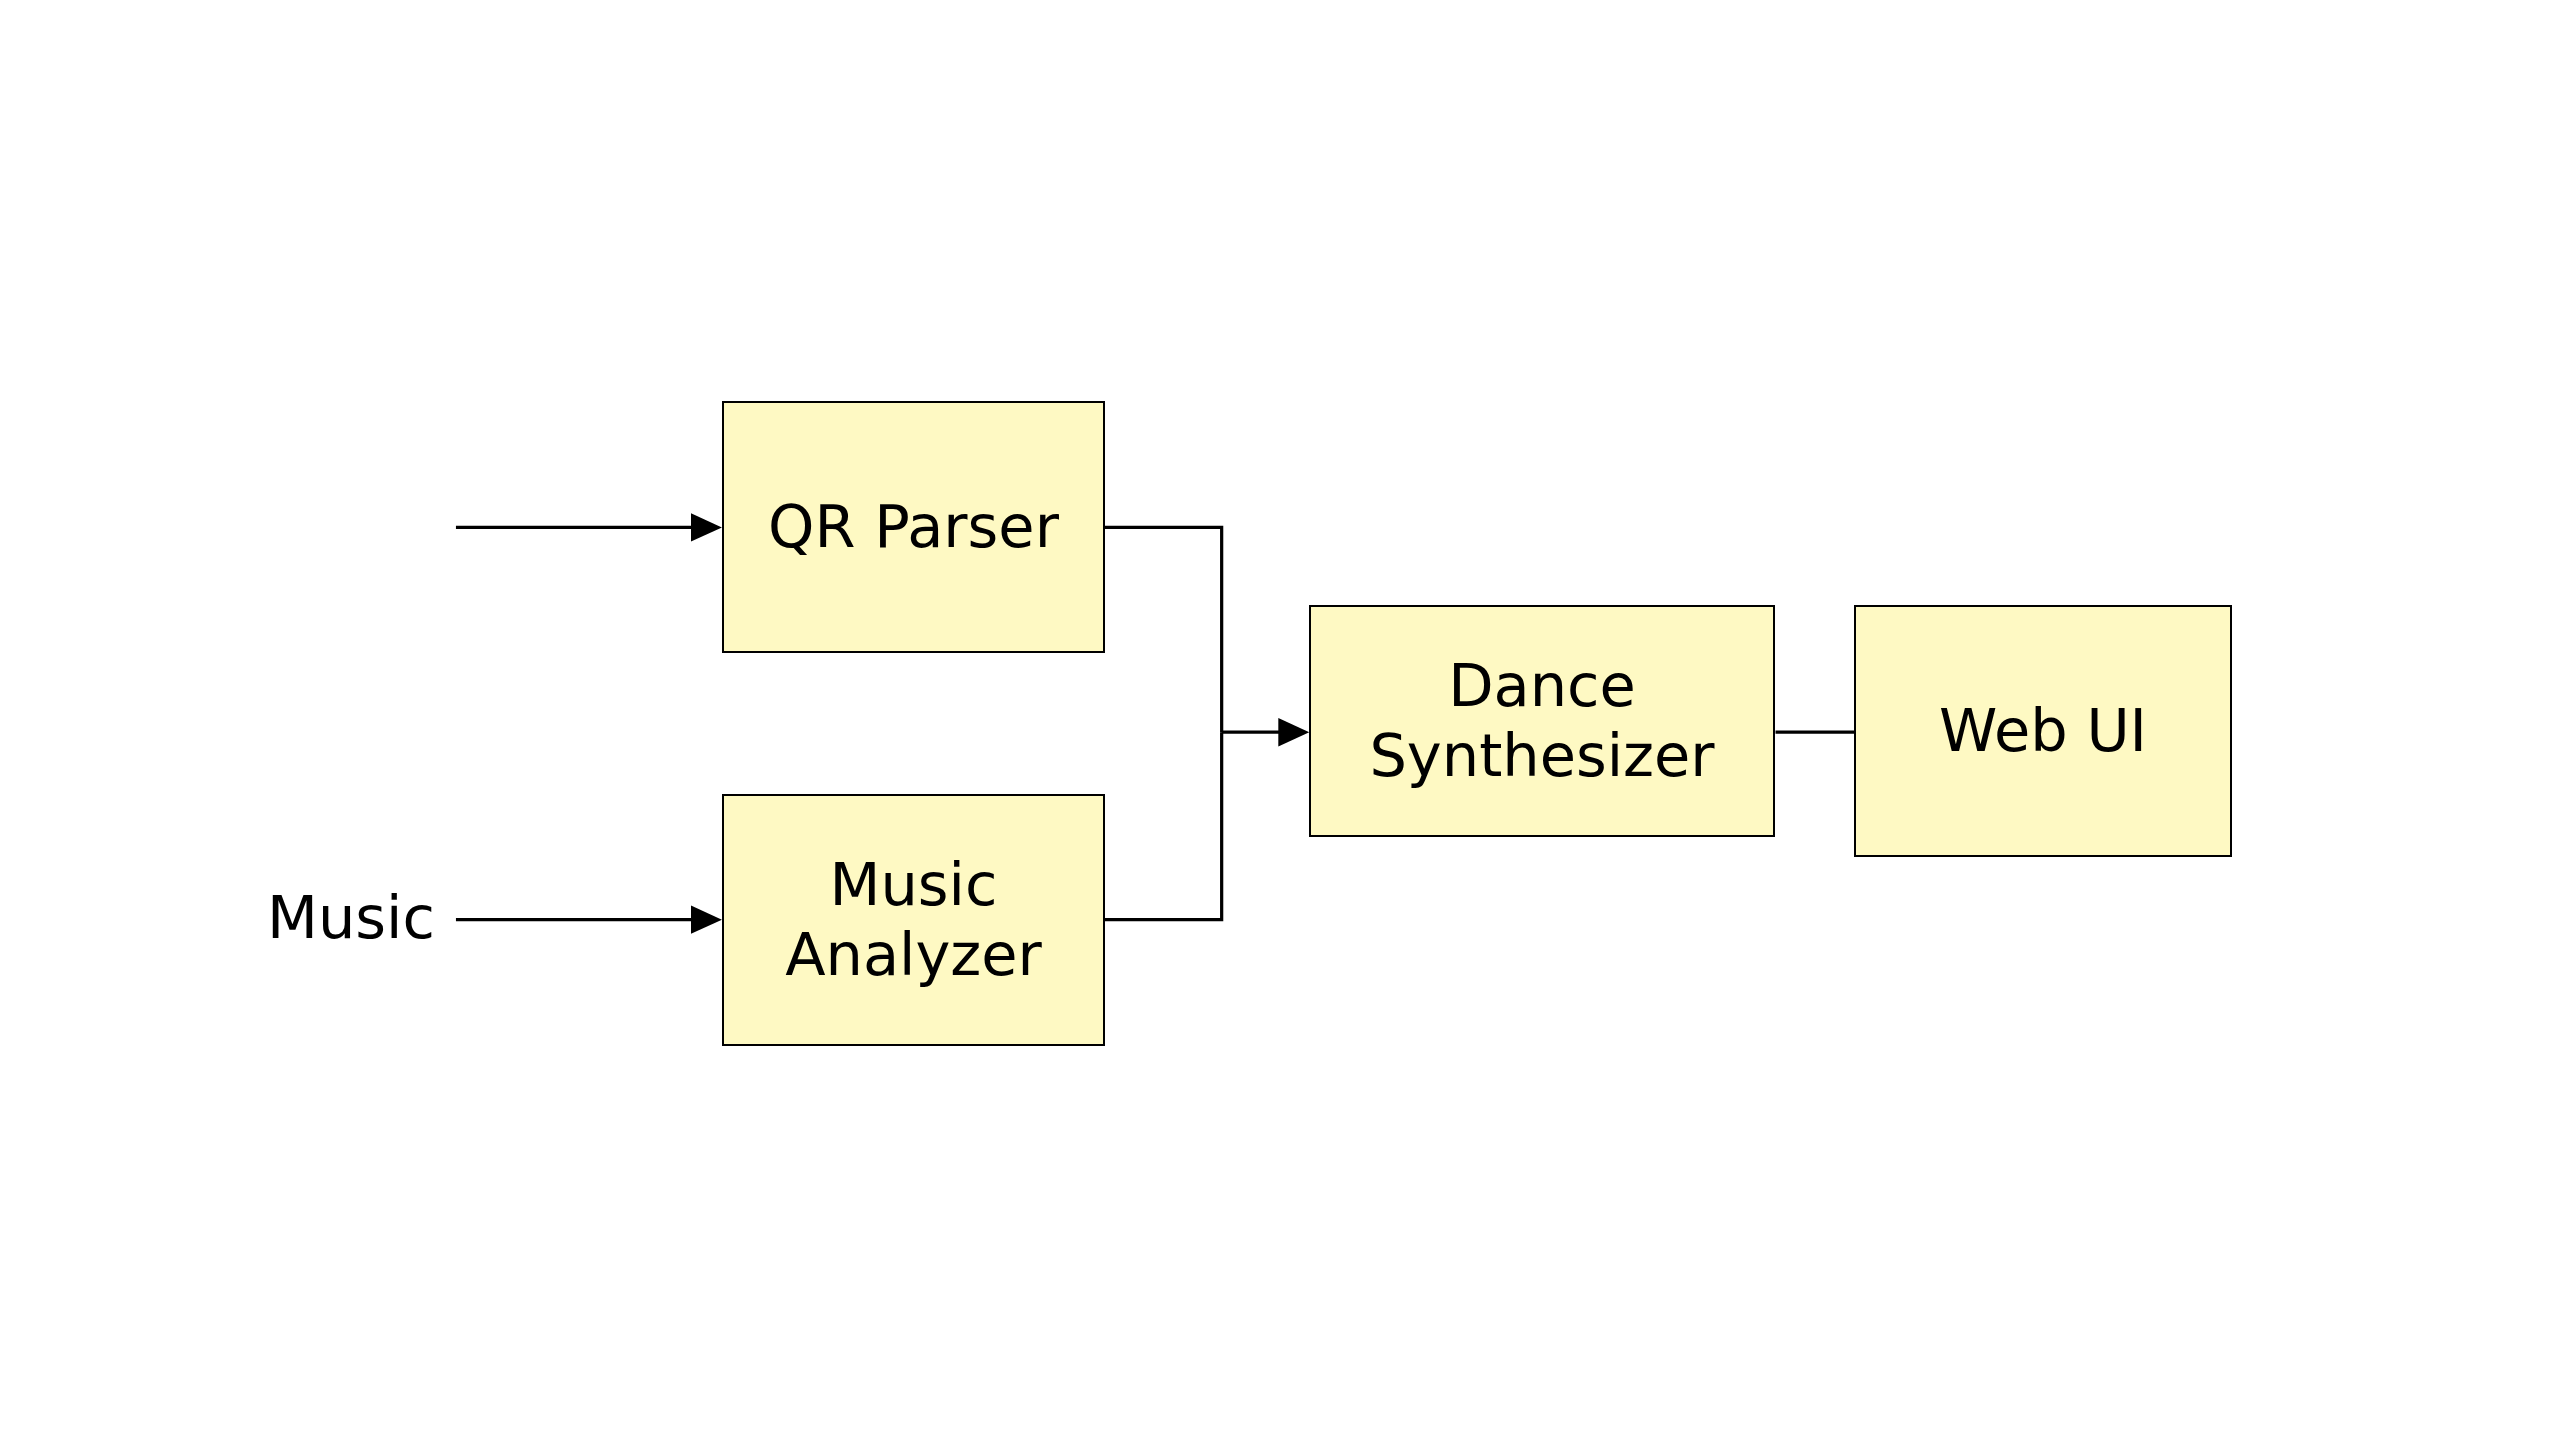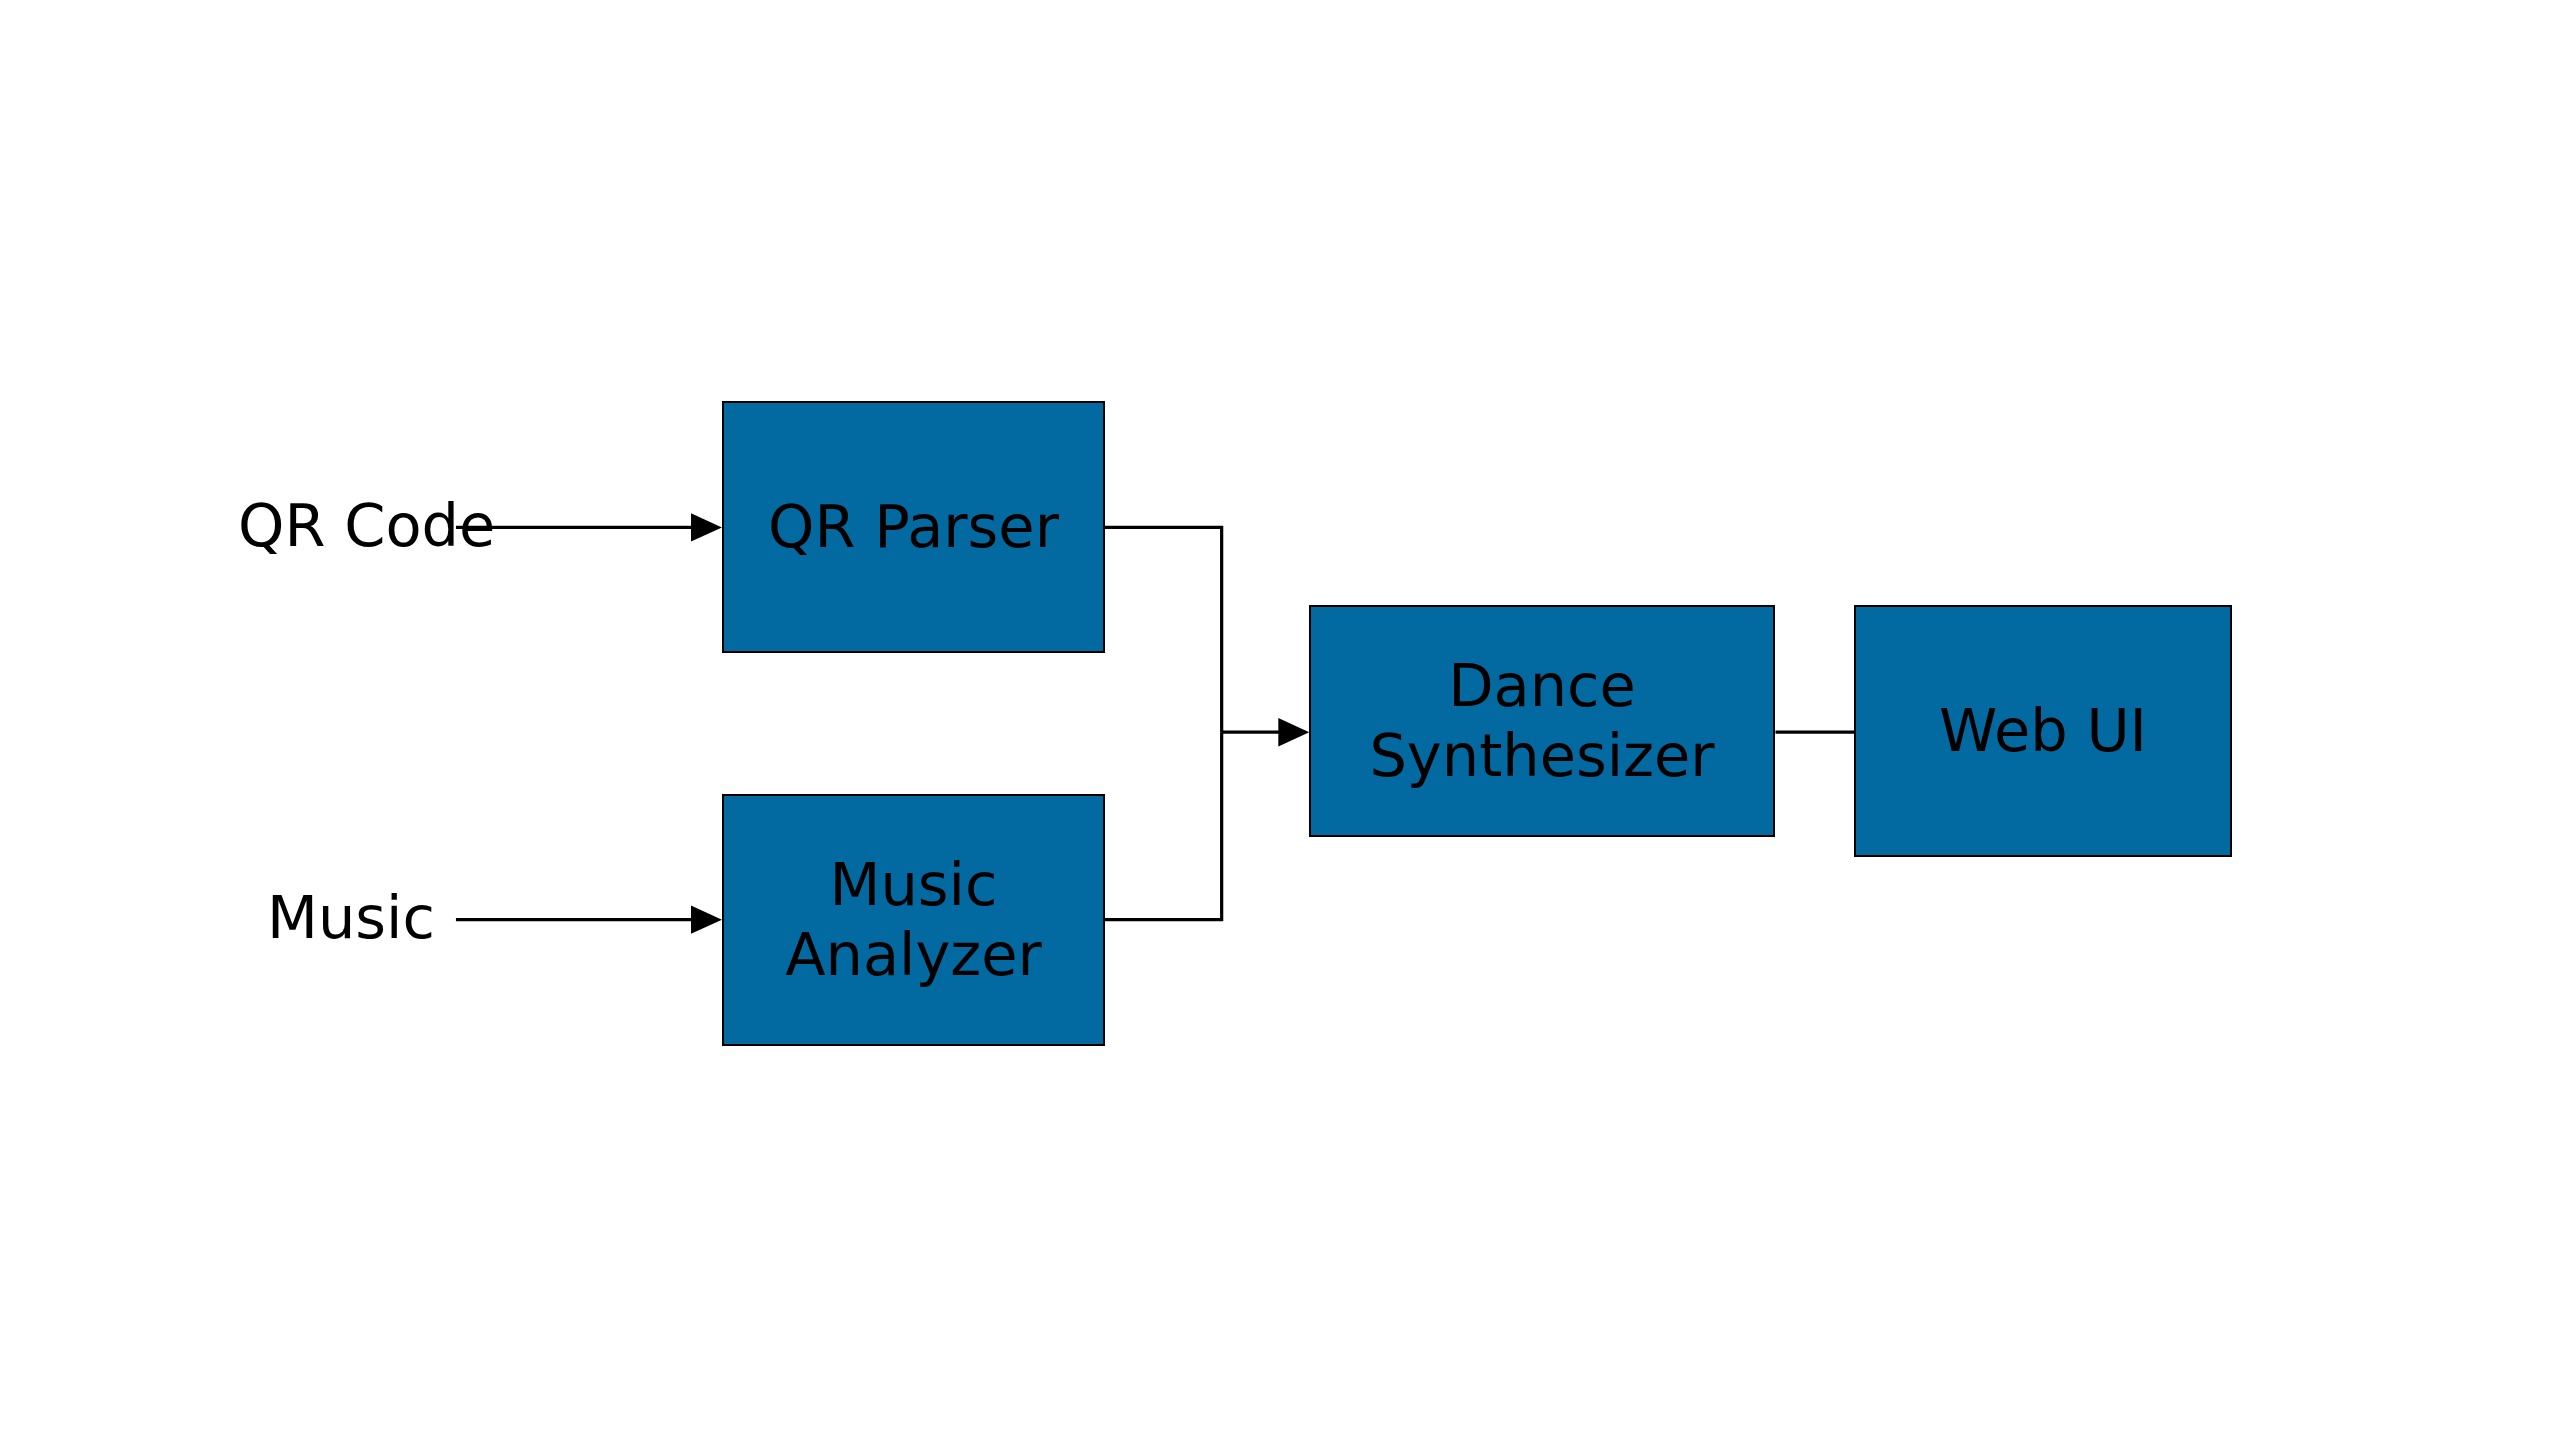--- a/index.html
+++ b/index.html
@@ -12,21 +12,21 @@
     width: 2576px;
     height: 1449px;
     background: #ffffff;
     overflow: hidden;
     font-family: "DejaVu Sans", "Liberation Sans", sans-serif;
   }
   .node {
     position: absolute;
     box-sizing: border-box;
     border: 2.6px solid #000000;
-    background: #0369a1;
+    background: #fef9c3;
     display: flex;
     align-items: center;
     justify-content: center;
     text-align: center;
     color: #000000;
     font-size: 59px;
     line-height: 1.18;
     font-weight: 400;
     white-space: pre-line;
     z-index: 3;
@@ -88,21 +88,20 @@
       <path class="wire" d="M 1897 1137 L 2012 1137"></path>
       <polygon class="arrowhead" points="2033,1137 1985,1115 1985,1159"></polygon>
     </g>
 
     <g>
       <path class="wire" d="M 2757 1137 L 2962 1137"></path>
       <polygon class="arrowhead" points="2983,1137 2935,1115 2935,1159"></polygon>
     </g>
   </svg>
 
-  <div class="edge-label" style="left:238px; top:496px;">QR Code</div>
 
   <div class="edge-label" style="left:267px; top:888px;">Music</div>
 
   <div class="node" style="left:722px; top:401px; width:383px; height:252px;">QR Parser</div>
 
   <div class="node" style="left:722px; top:794px; width:383px; height:252px;">Music
 Analyzer</div>
 
   <div class="node" style="left:1309px; top:605px; width:466px; height:232px;">Dance
 Synthesizer</div>

